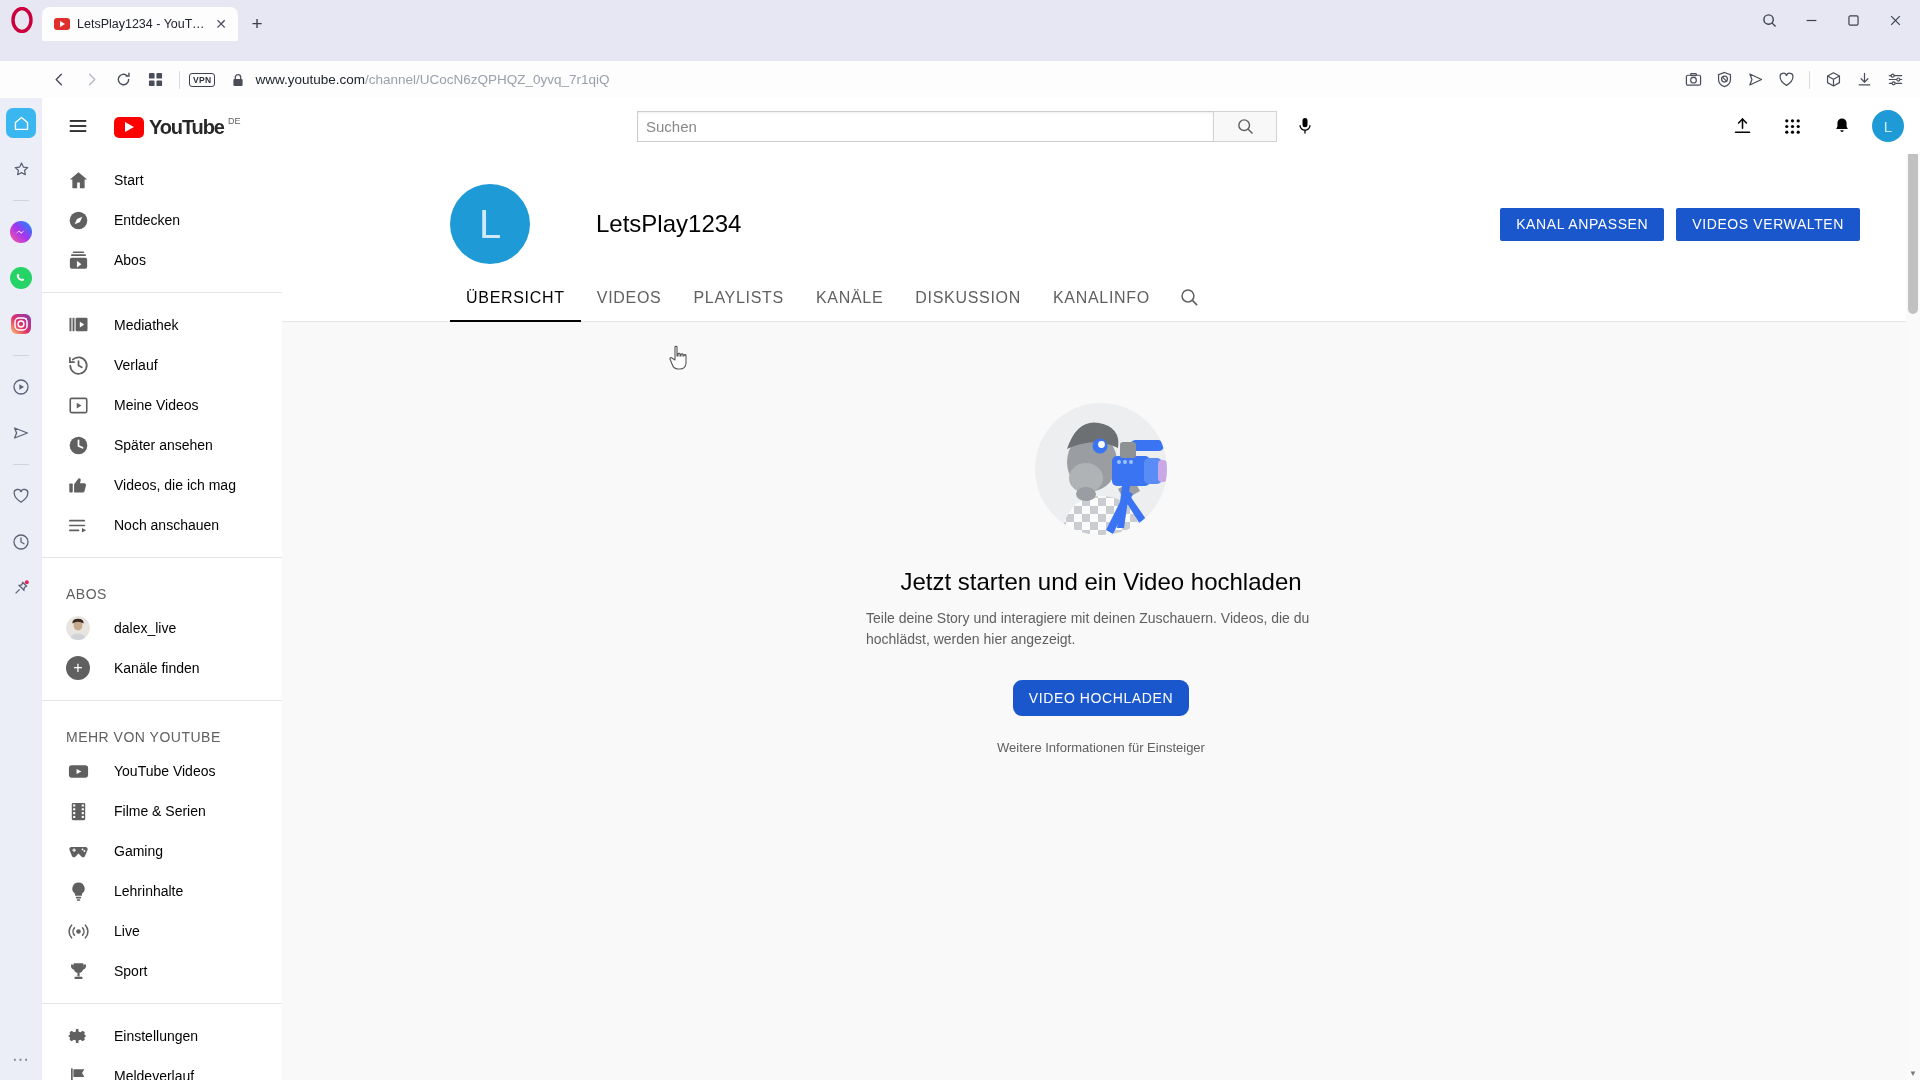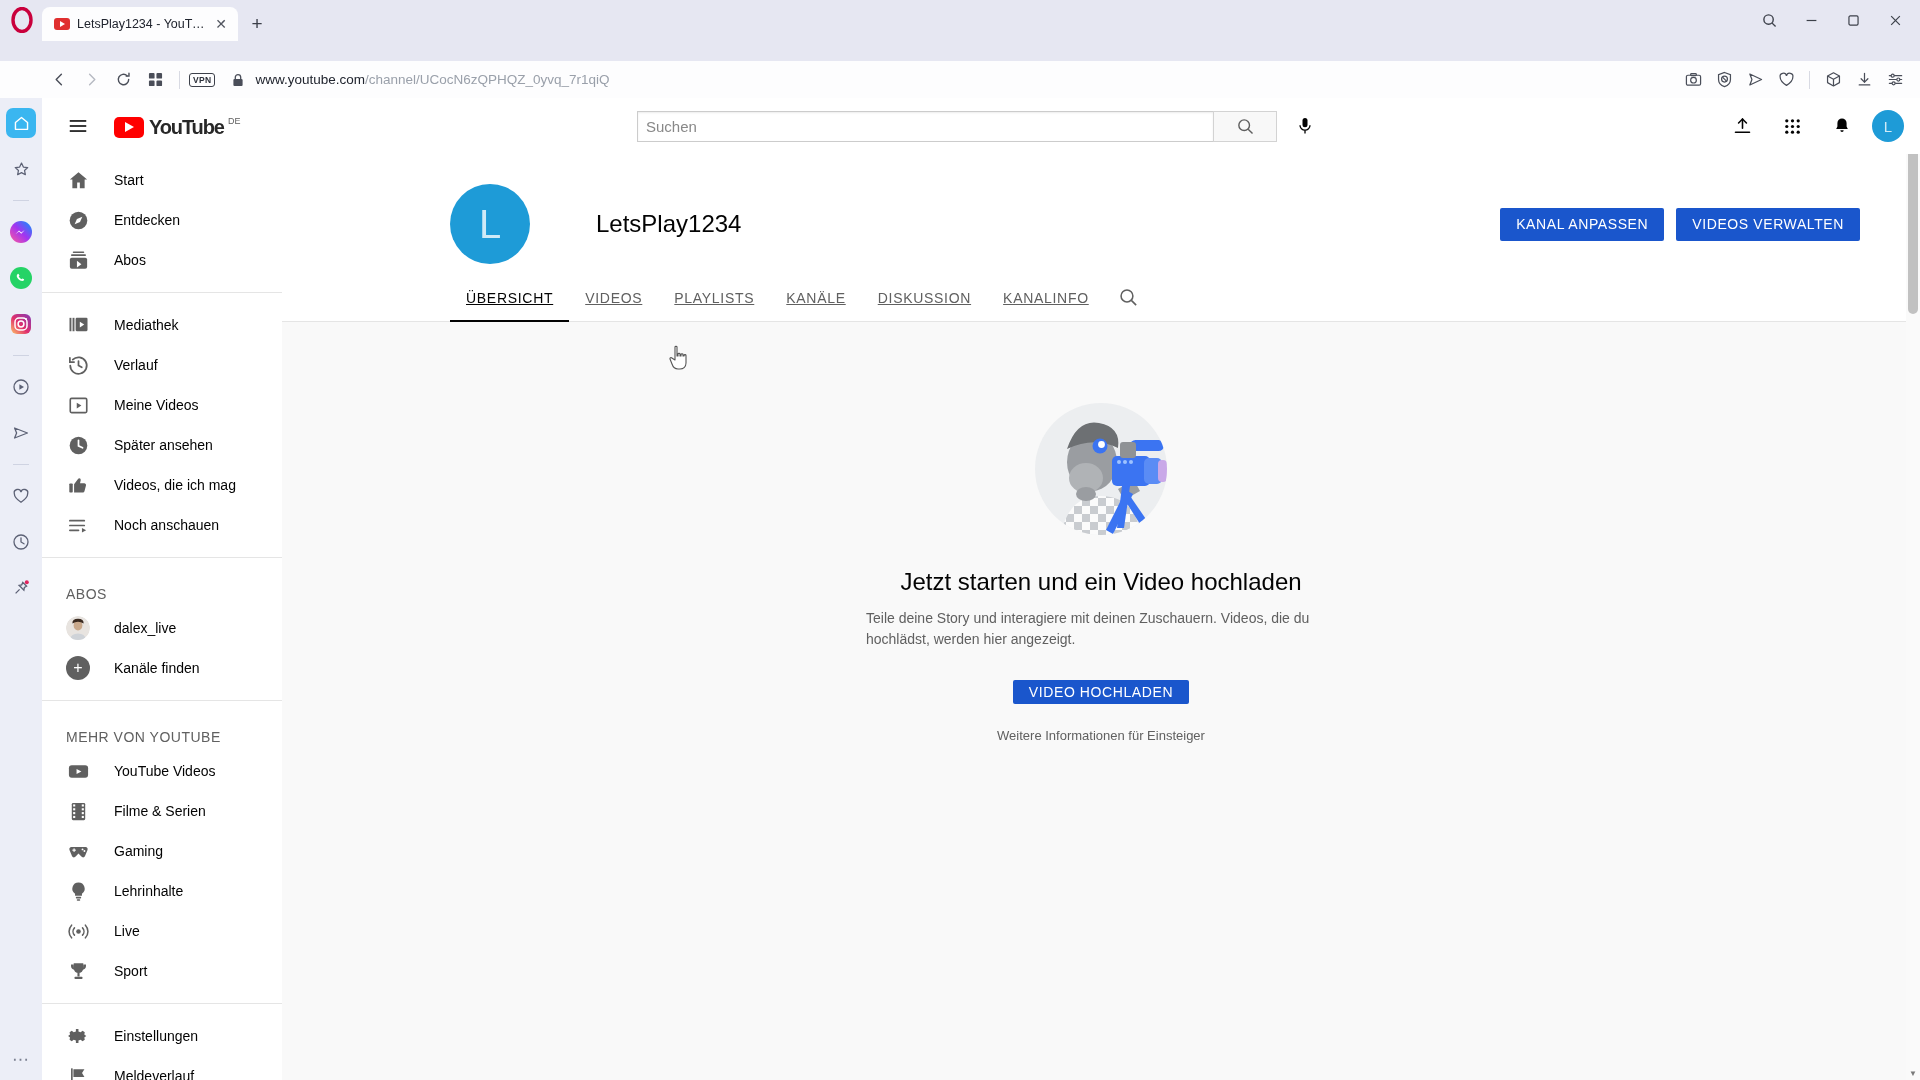--- a/index.html
+++ b/index.html
@@ -95,31 +95,31 @@
 
   .chan-header { background:#fff; padding:20px 0 0 0; }
   .chan-row { display:flex; align-items:center; padding:0 60px 0 168px; height:100px; }
   .chan-ava { width:80px;height:80px;border-radius:50%;background:#1e9bd7;color:#cfeaf7;display:flex;align-items:center;justify-content:center;font-size:40px;flex:none;}
   .chan-name { font-size:24px; color:#030303; margin-left:66px; }
   .chan-btns { margin-left:auto; display:flex; gap:12px; }
   .btn-blue { background:#1a56cc; color:#fff; font-size:14px; font-weight:500; letter-spacing:.6px;
               padding:0 16px; height:33px; display:flex;align-items:center; border-radius:2px; text-transform:uppercase;}
 
   .tabs { display:flex; align-items:center; padding:0 60px 0 168px; height:48px; border-bottom:1px solid #e5e5e5; background:#fff;}
-  .tab-it { font-size:14px; color:#606060; letter-spacing:.7px; padding:0 16px; height:48px; display:flex;align-items:center; position:relative; text-transform:uppercase;text-decoration:underline;}
+  .tab-it { font-size:16px; color:#606060; letter-spacing:.7px; padding:0 16px; height:48px; display:flex;align-items:center; position:relative; text-transform:uppercase;}
   .tab-it.active { color:#030303; }
   .tab-it.active::after { content:""; position:absolute; left:0; right:0; bottom:0; height:2px; background:#030303; }
   .tab-search { width:48px;height:48px;display:flex;align-items:center;justify-content:center;color:#606060;}
 
   .empty { display:flex; flex-direction:column; align-items:center; padding-top:72px; }
   .empty-img { width:150px;height:150px; }
   .empty-title { font-size:24px; color:#030303; margin-top:24px; font-weight:400;}
   .empty-sub { font-size:14px; color:#606060; text-align:left; width:470px; margin-top:12px; line-height:21px;}
-  .empty-btn { background:#1a56cc; color:#fff; font-size:14px; font-weight:500; letter-spacing:.6px; padding:0 16px; height:24px;
-               display:flex; align-items:center; border-radius:2px; margin-top:30px; text-transform:uppercase;}
+  .empty-btn { background:#1a56cc; color:#fff; font-size:14px; font-weight:500; letter-spacing:.6px; padding:0 16px; height:36px;
+               display:flex; align-items:center; border-radius:9px; margin-top:30px; text-transform:uppercase;}
   .empty-link { font-size:13px; color:#606060; margin-top:24px; }
 
   
   .pscroll { position:absolute; right:0; top:0; width:14px; bottom:0; background:#fafafa; }
   .pscroll .thumb { position:absolute; top:0; left:2px; width:10px; height:200px; background:#c1c1c1; border-radius:5px;}
   .pscroll .arrow { position:absolute; left:0; width:14px; height:14px; display:flex;align-items:center;justify-content:center;color:#7a7a7a;font-size:8px;}
 
   
   .cursor { position:absolute; left:626px; top:247px; width:22px; height:26px; pointer-events:none; z-index:60; }
 </style>

